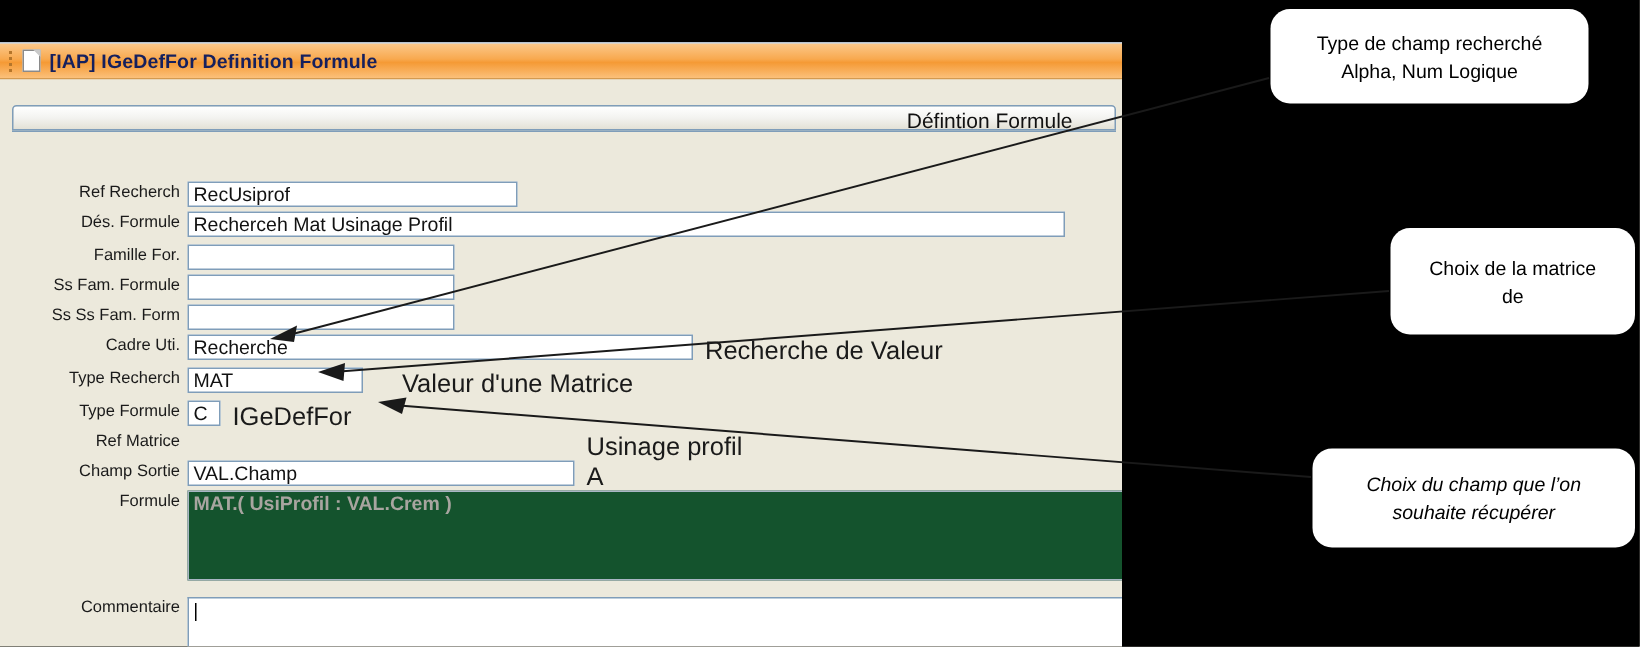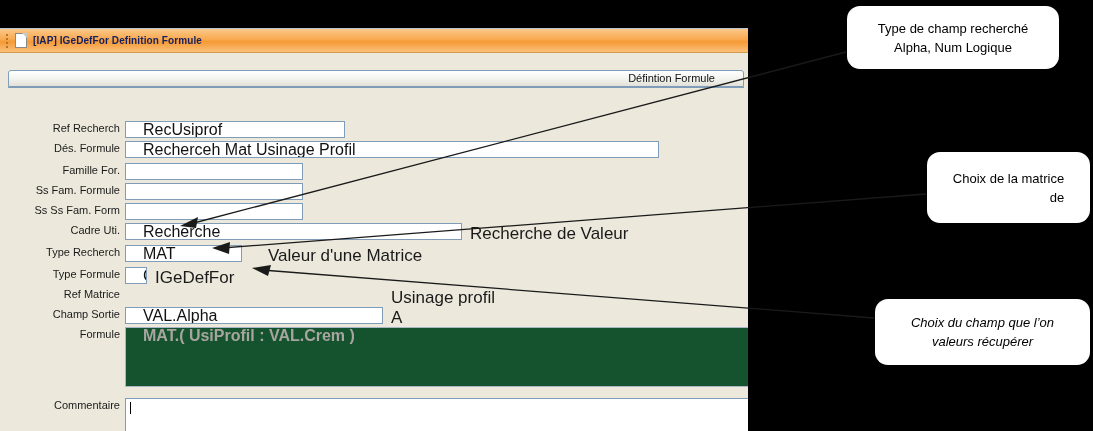--- a/index.html
+++ b/index.html
@@ -42,57 +42,57 @@
     width: 12px; height: 15px; margin-left: 3px; margin-right: 6px;
     background: #fff; border: 1px solid #8a8a8a;
     position: relative;
   }
   #doc-icon::after {
     content: ""; position: absolute; right: -1px; top: -1px;
     border-left: 5px solid transparent;
     border-top: 5px solid #c9c9c9;
   }
   #title-text {
-    font-size: 10px; font-weight: bold; color: #15205e;
+    font-size: 13px; font-weight: bold; color: #15205e;
     letter-spacing: 0.1px; white-space: nowrap;
   }
 
   
   #form-body { position: relative; background: #ece9dc; height: 379px; padding: 0; }
 
   
   #tabstrip {
     position: absolute; left: 8px; top: 17px; width: 736px; height: 17px;
     background: linear-gradient(to bottom, #ffffff 0%, #f3f3f0 50%, #e3e1d6 100%);
     border: 1px solid #7f9db9;
     border-radius: 3px 3px 0 0;
   }
   #tab-label {
     position: absolute; right: 28px; top: 1px;
-    font-size: 11px; color: #111; white-space: nowrap;
+    font-size: 14px; color: #111; white-space: nowrap;
   }
   #tabstrip-underline {
     position: absolute; left: 8px; top: 34px; width: 736px; height: 1px;
     background: #7f9db9;
   }
 
   
   .row { position: absolute; left: 0; height: 18px; }
   .lbl {
     position: absolute; right: 0; top: 1px;
     width: 120px; text-align: right;
     font-size: 11px; color: #1a1a1a; white-space: nowrap;
   }
   .lbl-wrap { position: absolute; left: 0; top: 0; width: 120px; }
   .inp {
     position: absolute; top: 0; height: 17px;
     background: #ffffff;
     border: 1px solid #7f9db9;
-    font-size: 16px; color: #111;
-    padding: 1px 2px 0 17px;
+    font-size: 13px; color: #111;
+    padding: 1px 2px 0 3px;
     line-height: 14px;
     white-space: nowrap; overflow: hidden;
   }
   .inp.readonly {
     background: #14532d; color: #a8a5a0; border-color: #a9b6c4; font-weight: bold;
   }
   .side {
     position: absolute; top: 1px;
     font-size: 17px; color: #1a1a1a; white-space: nowrap;
   }
@@ -114,21 +114,21 @@
     position: absolute;
     background: #ffffff;
     border-radius: 13px;
     display: flex; align-items: center; justify-content: center;
     text-align: center;
     font-size: 13px; color: #000;
     line-height: 19px;
     padding: 4px 8px;
   }
   #callout-1 { left: 847px; top: 6px;  width: 212px; height: 63px; }
-  #callout-2 { left: 927px; top: 152px; width: 163px; height: 71px; text-align: right; }
+  #callout-2 { left: 927px; top: 152px; width: 163px; height: 71px; }
   #callout-3 { left: 875px; top: 299px; width: 215px; height: 66px; font-style: italic; }
 
   
   #arrows { position: absolute; left: 0; top: 0; width: 1093px; height: 431px; pointer-events: none; }
 </style>
 </head>
 <body>
 
 <div id="root">
 
@@ -157,21 +157,21 @@
             <div class="row" style="top: 68px; width: 760px;">
               <div class="lbl-wrap">
                 <span class="lbl">Ref Recherch</span>
               </div>
               <div class="inp" style="left: 125px; width: 220px;">RecUsiprof</div>
             </div>
             <div class="row" style="top: 88px; width: 760px;">
               <div class="lbl-wrap">
                 <span class="lbl">Dés. Formule</span>
               </div>
-              <div class="inp" style="left: 125px; width: 534px;">Recherceh Mat Usinage Profil</div>
+              <div class="inp" style="left: 125px; width: 585px;">Recherceh Mat Usinage Profil</div>
             </div>
             <div class="row" style="top: 110px; width: 760px;">
               <div class="lbl-wrap">
                 <span class="lbl">Famille For.</span>
               </div>
               <div class="inp" style="left: 125px; width: 178px;"></div>
             </div>
             <div class="row" style="top: 130px; width: 760px;">
               <div class="lbl-wrap">
                 <span class="lbl">Ss Fam. Formule</span>
@@ -208,21 +208,21 @@
             <div class="row" style="top: 234px; width: 760px;">
               <div class="lbl-wrap">
                 <span class="lbl">Ref Matrice</span>
               </div>
               <span class="side" style="left: 391px;">Usinage profil</span>
             </div>
             <div class="row" style="top: 254px; width: 760px;">
               <div class="lbl-wrap">
                 <span class="lbl">Champ Sortie</span>
               </div>
-              <div class="inp" style="left: 125px; width: 258px;">VAL.Alpha</div>
+              <div class="inp" style="left: 125px; width: 258px;">VAL.Champ</div>
               <span class="side" style="left: 391px;">A</span>
             </div>
             <div class="row" style="top: 274px; width: 760px;">
               <div class="lbl-wrap">
                 <span class="lbl">Formule</span>
               </div>
               <div class="inp readonly" style="left: 125px; width: 635px; height: 60px;">MAT.( UsiProfil : VAL.Crem )</div>
             </div>
           </div>
 
@@ -247,21 +247,21 @@
   </div>
   <div class="callout" id="callout-2">
     <span>
         <div>Choix de la matrice</div>
         <div>de</div>
       </span>
   </div>
   <div class="callout" id="callout-3">
     <span>
         <div>Choix du champ que l’on</div>
-        <div>valeurs récupérer</div>
+        <div>souhaite récupérer</div>
       </span>
   </div>
 
   <svg id="arrows" viewBox="0 0 1093 431" xmlns="http://www.w3.org/2000/svg">
 
     <line x1="846" y1="52" x2="190" y2="224" stroke="#1a1a1a" stroke-width="1.3"></line>
     <polygon points="180,226 198,217 196,228" fill="#1a1a1a"></polygon>
 
     <line x1="926" y1="194" x2="222" y2="248" stroke="#1a1a1a" stroke-width="1.3"></line>
     <polygon points="212,248 230,242 229,254" fill="#1a1a1a"></polygon>

